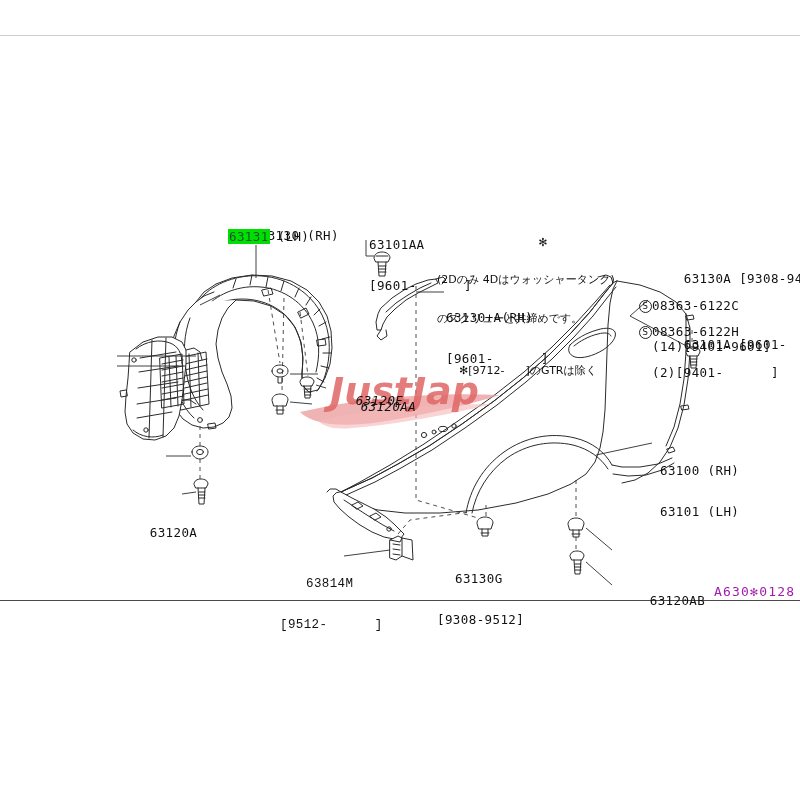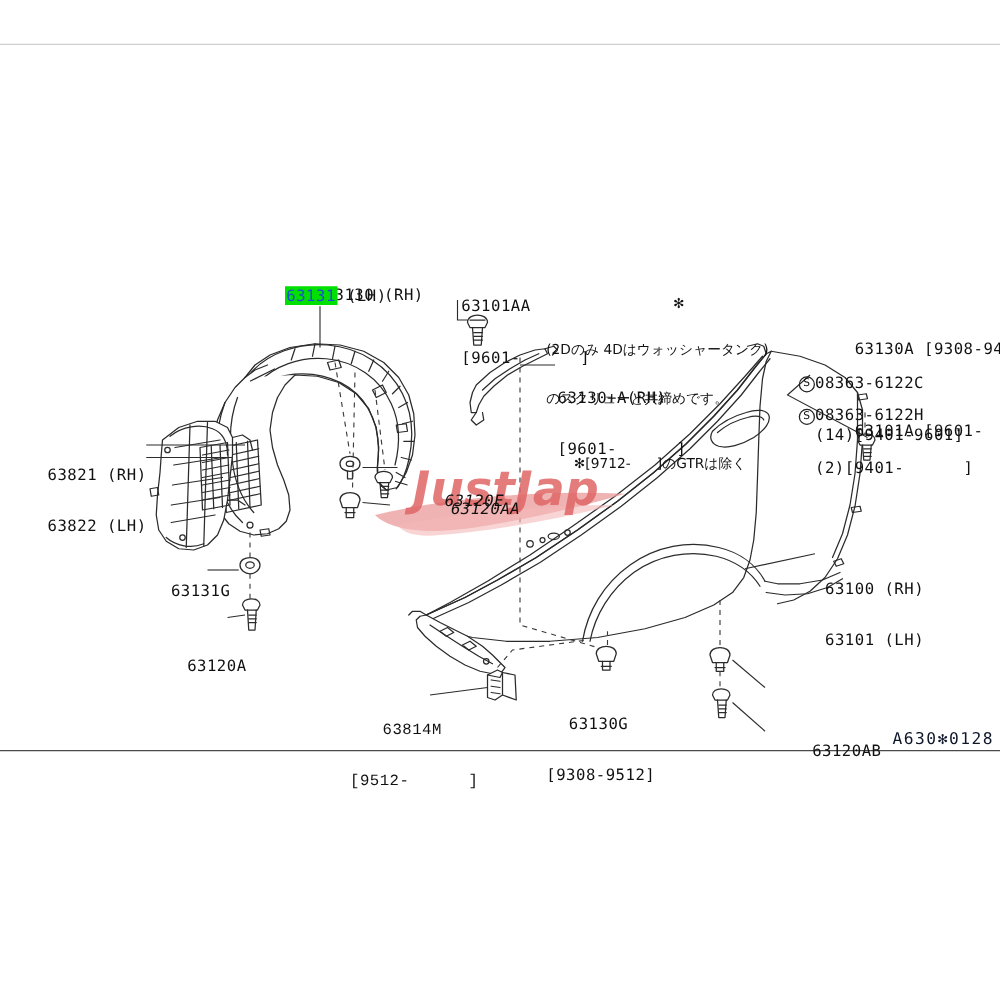--- a/index.html
+++ b/index.html
@@ -33,29 +33,29 @@
     color:#111;
   }
   .lbl.jp{
     font-family:"DejaVu Sans","Liberation Sans",sans-serif;
     font-size:11px;
     letter-spacing:0px;
     line-height:13px;
   }
   .hl{
     background:#00e000;
-    color:#1d4ed8;
+    color:#14532d;
     padding:0 1px;
   }
   .code{
     position:absolute;
     font-family:"DejaVu Sans Mono","Liberation Mono",monospace;
     font-size:13px;
     letter-spacing:1.2px;
-    color:#0f172a;
+    color:#a21caf;
   }
   
   .cs{
     display:inline-block;
     width:11px;height:11px;
     border:1px solid #222;
     border-radius:50%;
     font-size:8.5px;
     line-height:11px;
     text-align:center;
@@ -378,35 +378,28 @@
   </div>
   <div class="lbl" style="left:652px;top:324px;">
     <span>63101A [9601-      ]</span>
   </div>
 
   <div class="lbl" style="left:446px;top:284px;">
     <div>63130+A(RH)</div>
     <div>[9601-      ]</div>
   </div>
 
-  <div class="lbl" style="left:38px;top:346px;">
-    <div>63821 (RH)</div>
-    <div>63822 (LH)</div>
-  </div>
 
   <div class="lbl" style="left:324px;top:380px;font-style:italic;">
     <span>63120E</span>
   </div>
   <div class="lbl" style="left:329px;top:386px;font-style:italic;">
     <span>63120AA</span>
   </div>
 
-  <div class="lbl" style="left:105px;top:452px;">
-    <span>63131G</span>
-  </div>
   <div class="lbl" style="left:118px;top:512px;">
     <span>63120A</span>
   </div>
 
   <div class="lbl" style="left:660px;top:437px;">
     <div>63100 (RH)</div>
     <div>63101 (LH)</div>
   </div>
 
   <div class="lbl" style="left:618px;top:580px;text-align:right;">

